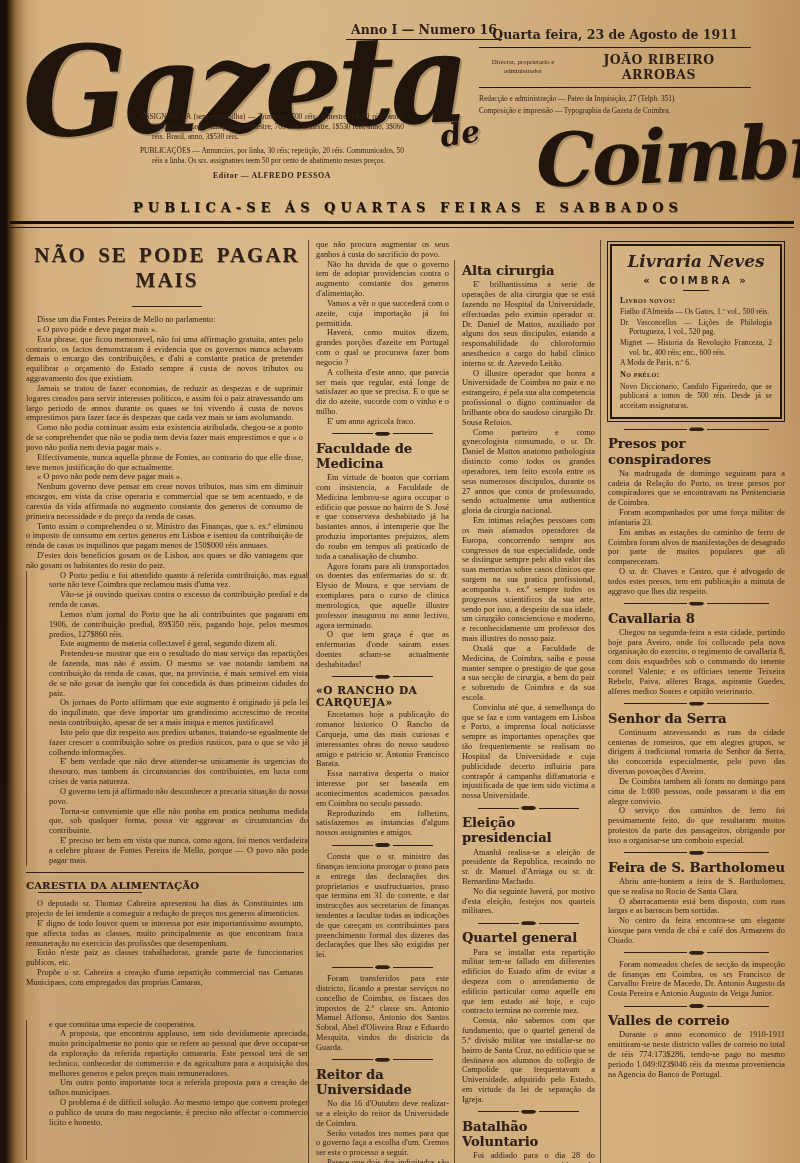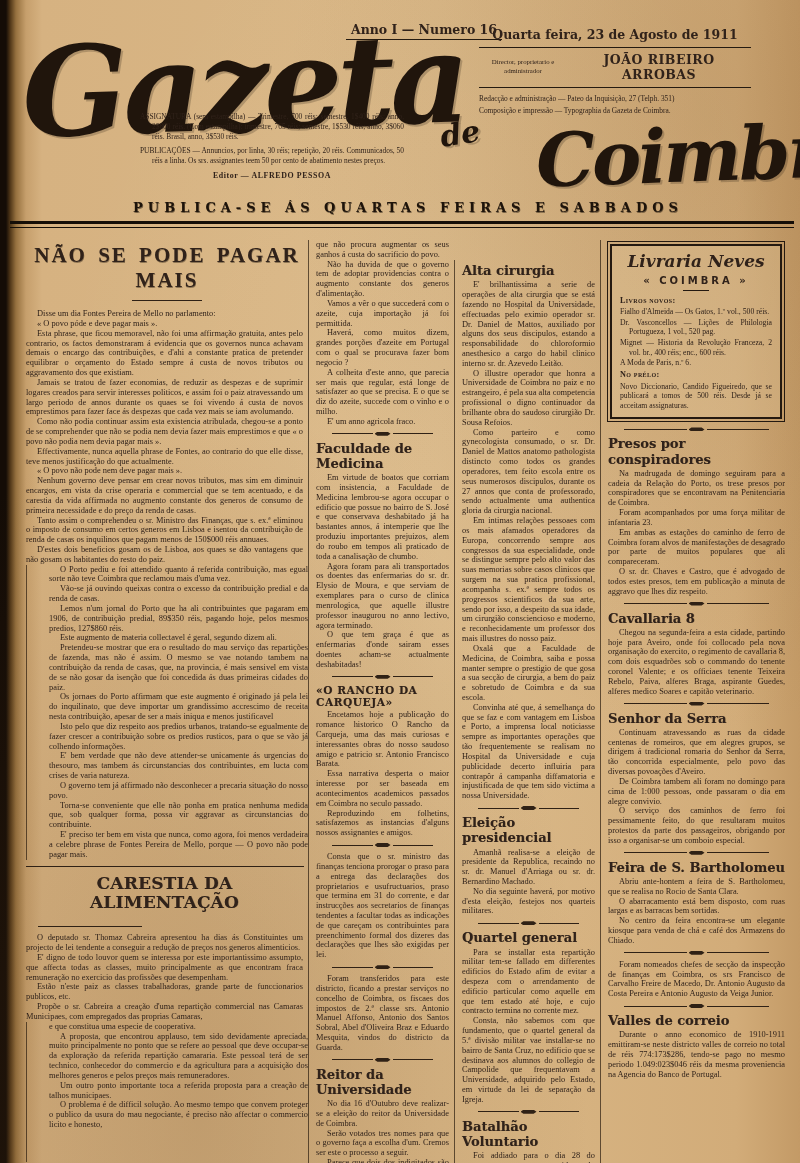--- a/index.html
+++ b/index.html
@@ -49,29 +49,29 @@
   .region-left{flex:0 0 282px;}
   .bcol{border-left:1px solid rgba(43,28,14,.7);}
   .bcol-3{flex:0 0 146px;padding:0 5px 0 7px;}
   .bcol-4{flex:0 0 146px;padding:0 5px 0 7px;margin-top:20px;}
   .bcol-5{flex:0 0 188px;padding:0 3px 15px 7px;}
   .twocol{display:flex;flex-direction:column;}
   .colA{flex:0 0 142px;padding-right:5px;}
   .colB{flex:0 0 140px;border-left:1px solid rgba(43,28,14,.7);padding-left:22px;}
   p.para{margin:0;text-indent:11px;text-align:justify;overflow-wrap:break-word;}
   .cont > p.para:first-child{text-indent:0;}
-  h1.article-title{margin:3px 0 8px;text-align:center;font-size:21px;font-weight:bold;
+  h1.article-title{margin:3px 0 14px;text-align:center;font-size:21px;font-weight:bold;
     letter-spacing:2px;word-spacing:4px;font-family:"Liberation Serif",serif;
     text-shadow:.5px .5px 0 rgba(30,20,10,.4);}
   .title-rule{width:70px;height:1px;background:#2f2115;margin:2px auto 8px;}
   h2.sec-title{margin:3px 0 2px;font-size:13px;font-weight:bold;
     font-family:"DejaVu Serif",serif;text-shadow:.4px .4px 0 rgba(30,20,10,.35);}
   h2.sec-title-caps{font-size:10.5px;letter-spacing:.6px;}
-  h2.carestia-title{margin:2px 0 13px;font-size:17px;font-weight:bold;letter-spacing:.2px;
-    font-family:"DejaVu Serif",serif;text-shadow:.4px .4px 0 rgba(30,20,10,.35);text-align:center;}
+  h2.carestia-title{margin:2px 0 1px;font-size:10px;font-weight:bold;letter-spacing:.2px;
+    font-family:"DejaVu Serif",serif;text-shadow:.4px .4px 0 rgba(30,20,10,.35);}
   .h2-rule{width:104px;height:1px;background:#2f2115;margin:1px 0 6px 12px;}
   .rule-full{height:1px;background:#2f2115;margin:6px 4px 5px 0;}
   .sep{display:flex;align-items:center;margin:5px 16px;}
   .sep::before,.sep::after{content:"";flex:1;height:1px;background:#2f2115;}
   .sep .dia{width:16px;height:4px;background:#2f2115;margin:0 2px;
     clip-path:polygon(0 50%,18% 0,82% 0,100% 50%,82% 100%,18% 100%);}
   
   .liv-box{border:2px solid #241910;outline:1px solid #241910;outline-offset:2px;
     padding:6px 8px 7px;margin:4px 3px 8px 2px;background:rgba(233,210,166,.28);}
   .liv-title{margin:0;text-align:center;font-style:italic;font-weight:bold;font-size:17px;

